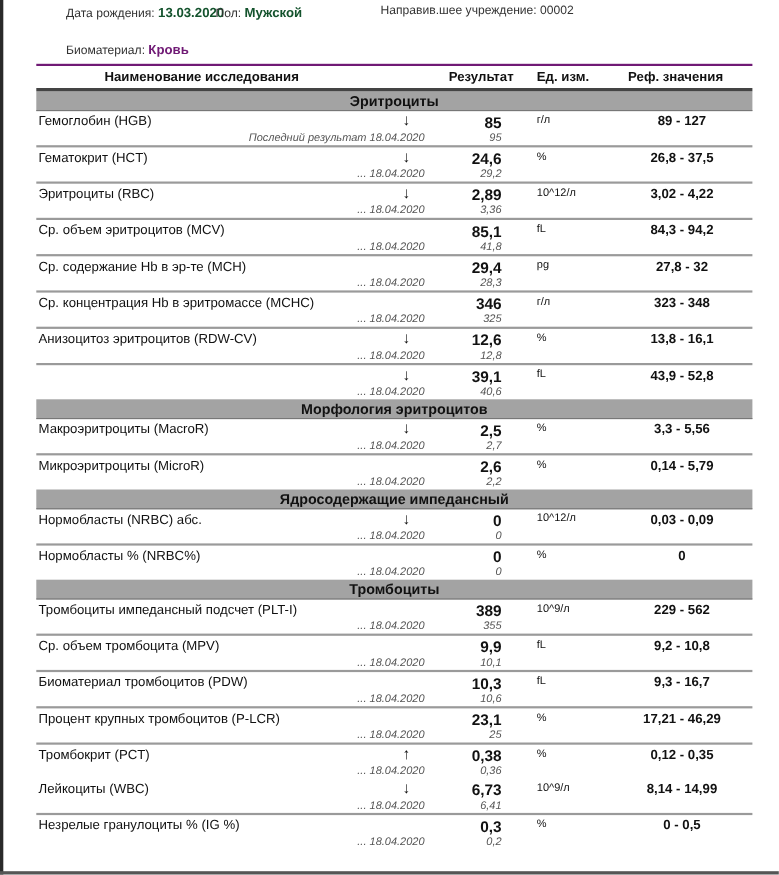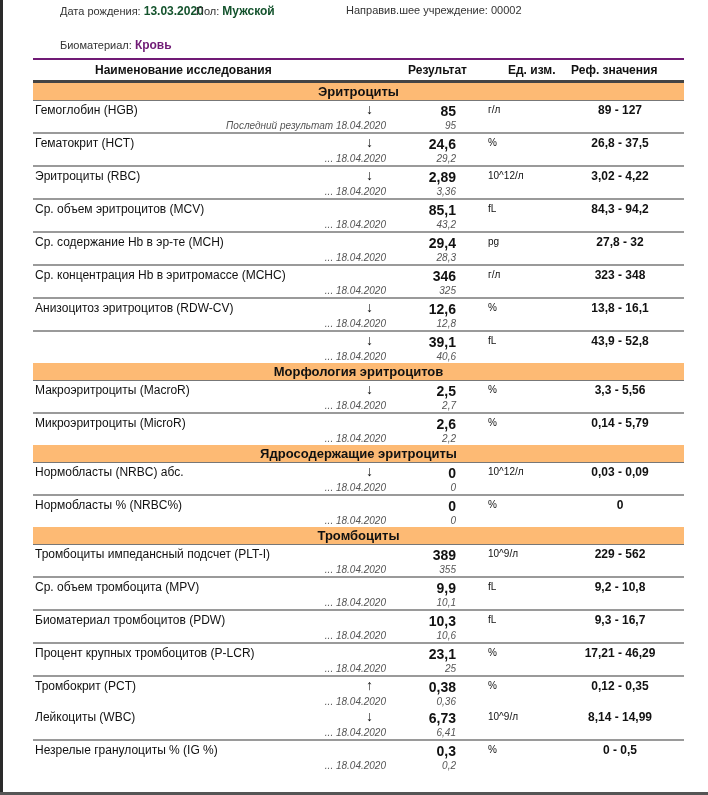--- a/index.html
+++ b/index.html
@@ -10,21 +10,21 @@
     .left-border { position: absolute; left: 0; top: 0; width: 3px; height: 795px; background: #2a2a2a; }
     .bottom-border { position: absolute; left: 0; bottom: 0; width: 708px; height: 3px; background: #555; }
     .pinfo { position: absolute; top: 4px; left: 0; font-size: 11px; color: #333; white-space: nowrap; }
     .pinfo span { position: absolute; }
     .pinfo b { color: #14532d; font-size: 12px; }
     .biomat { position: absolute; top: 38px; left: 60px; font-size: 11px; color: #333; }
     .biomat b { font-size: 12px; color: #701a75; }
     .table { position: absolute; left: 33px; top: 58px; width: 651px; }
     .thead { height: 20px; border-top: 2px solid #701a75; border-bottom: 3px solid #444; position: relative; font-weight: bold; font-size: 12px; }
     .thead span { position: absolute; top: 3px; }
-    .section { height: 17px; background: #fdba74; text-align: center; font-weight: bold; font-size: 13px; line-height: 17px; border-bottom: 1px solid #777; }
+    .section { height: 17px; background: #a3a3a3; text-align: center; font-weight: bold; font-size: 13px; line-height: 17px; border-bottom: 1px solid #777; }
     .row { height: 31px; position: relative; border-bottom: 2px solid #9a9a9a; }
     .row:last-child { border-bottom: none; }
     .row .name { position: absolute; left: 2px; top: 2px; font-weight: normal; font-size: 12px; white-space: nowrap; }
     .row .arrow { position: absolute; left: 333px; top: 0px; font-size: 14px; font-weight: bold; }
     .row .result { position: absolute; right: 228px; top: 2px; font-weight: bold; font-size: 14px; text-align: right; }
     .row .unit { position: absolute; left: 455px; top: 3px; font-size: 10px; text-align: right; }
     .row .ref { position: absolute; left: 522px; width: 130px; top: 2px; text-align: center; font-weight: bold; font-size: 12px; }
     .row .prev-date { position: absolute; right: 298px; top: 19px; font-size: 10px; font-style: italic; color: #555; white-space: nowrap; }
     .row .prev-val { position: absolute; right: 228px; top: 19px; font-size: 10px; font-style: italic; color: #555; text-align: right; }
   </style>
@@ -42,21 +42,21 @@
 
 <div class="biomat">
   <span>Биоматериал:</span>
   <b>Кровь</b>
 </div>
 
 <div class="table">
   <div class="thead">
     <span style="left:62px">Наименование исследования</span>
     <span style="left:375px">Результат</span>
-    <span style="left:475px">Ед. изм.</span>
+    <span style="left:455px">Ед. изм.</span>
     <span style="left:538px">Реф. значения</span>
   </div>
   <div id="table-body">
       <div class="section">Эритроциты</div>
       <div>
         <div class="row">
           <span class="name">Гемоглобин (HGB)</span>
           <span class="arrow">↓</span>
           <span class="result">85</span>
           <span class="unit">г/л</span>
@@ -81,21 +81,21 @@
           <span class="ref">3,02 - 4,22</span>
           <span class="prev-date">... 18.04.2020</span>
           <span class="prev-val">3,36</span>
         </div>
         <div class="row">
           <span class="name">Ср. объем эритроцитов (MCV)</span>
           <span class="result">85,1</span>
           <span class="unit">fL</span>
           <span class="ref">84,3 - 94,2</span>
           <span class="prev-date">... 18.04.2020</span>
-          <span class="prev-val">43,2</span>
+          <span class="prev-val">41,8</span>
         </div>
         <div class="row">
           <span class="name">Ср. содержание Hb в эр-те (MCH)</span>
           <span class="result">29,4</span>
           <span class="unit">pg</span>
           <span class="ref">27,8 - 32</span>
           <span class="prev-date">... 18.04.2020</span>
           <span class="prev-val">28,3</span>
         </div>
         <div class="row">
@@ -137,21 +137,21 @@
         </div>
         <div class="row">
           <span class="name">Микроэритроциты (MicroR)</span>
           <span class="result">2,6</span>
           <span class="unit">%</span>
           <span class="ref">0,14 - 5,79</span>
           <span class="prev-date">... 18.04.2020</span>
           <span class="prev-val">2,2</span>
         </div>
       </div>
-      <div class="section">Ядросодержащие эритроциты</div>
+      <div class="section">Ядросодержащие импедансный</div>
       <div>
         <div class="row">
           <span class="name">Нормобласты (NRBC) абс.</span>
           <span class="arrow">↓</span>
           <span class="result">0</span>
           <span class="unit">10^12/л</span>
           <span class="ref">0,03 - 0,09</span>
           <span class="prev-date">... 18.04.2020</span>
           <span class="prev-val">0</span>
         </div>

